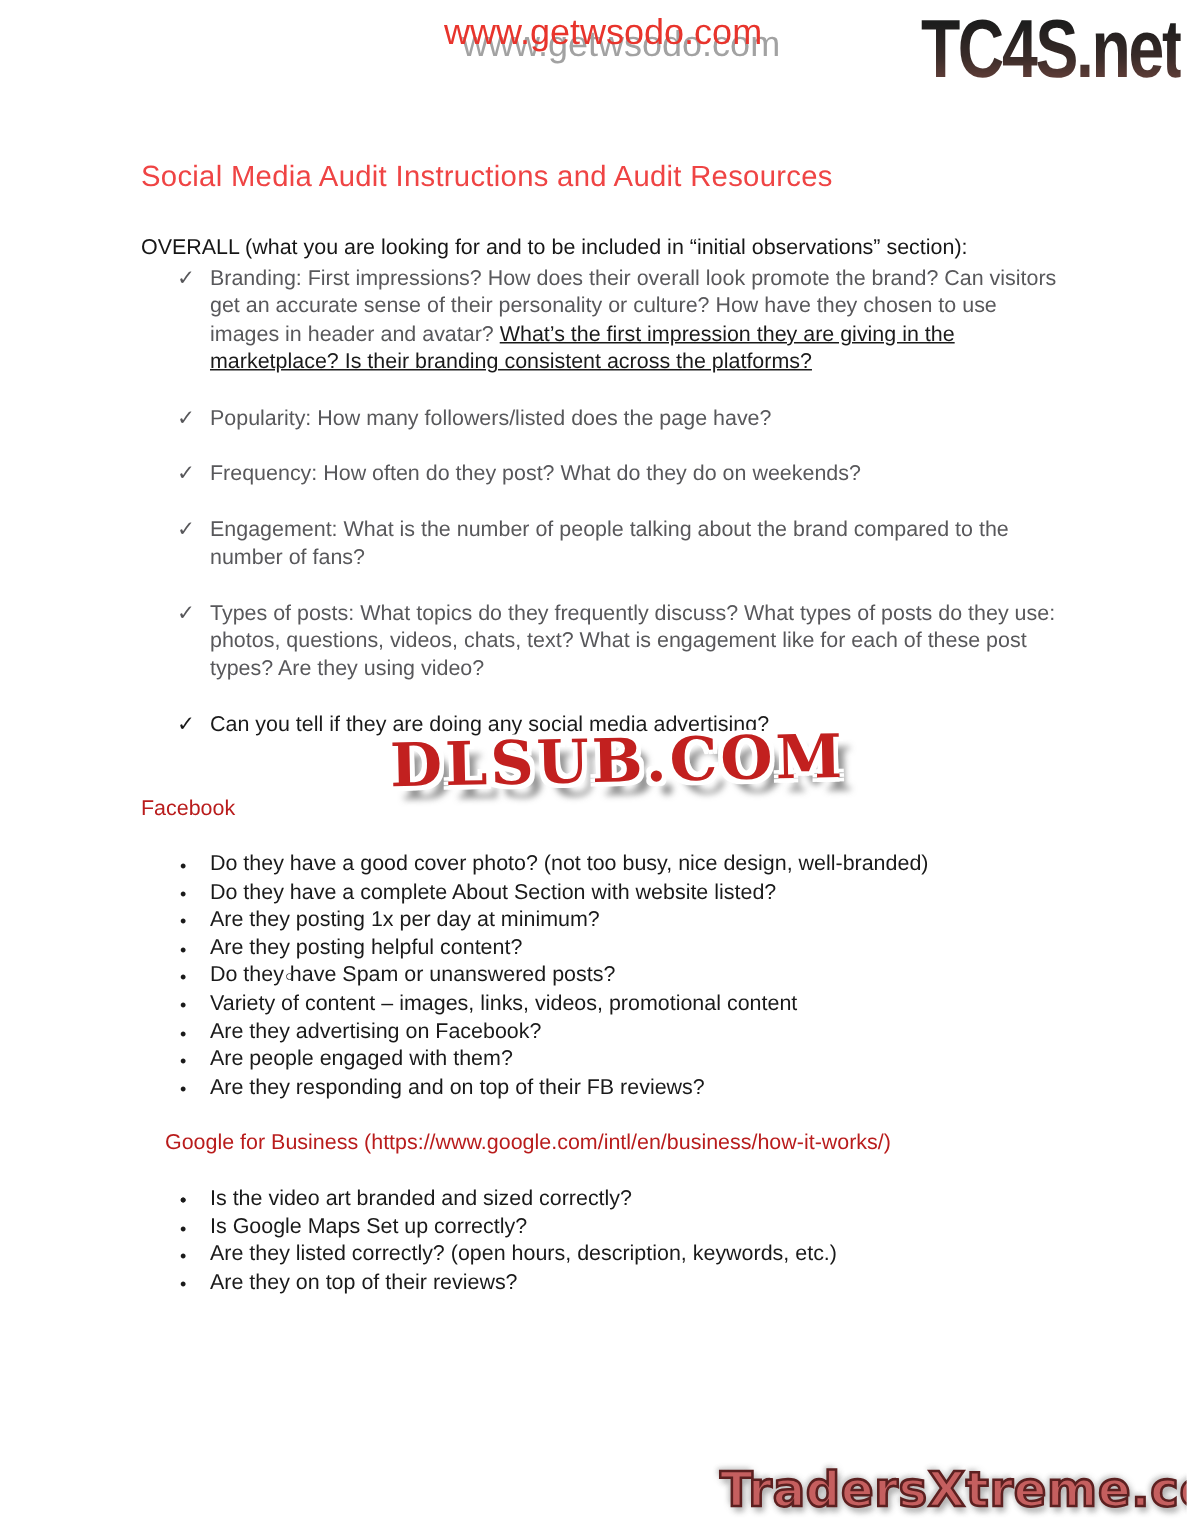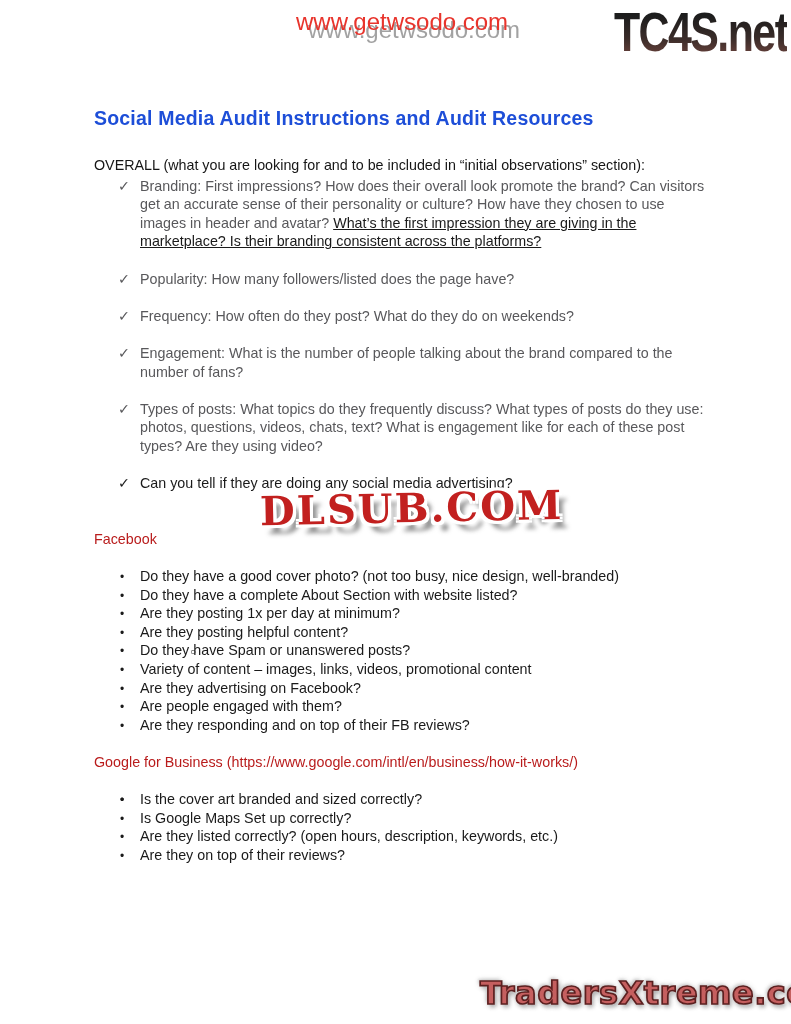--- a/index.html
+++ b/index.html
@@ -7,21 +7,21 @@
     width:791px; height:1024px;
     position:relative;
     background:#ffffff;
     font-family:"Liberation Sans", sans-serif;
     overflow:hidden;
   }
 
   
   .doc-title {
     position:absolute; left:94px; top:94px;
-    font-size:19.5px; font-weight:bold; color:#1d4ed8;
+    font-size:19.5px; font-weight:normal; color:#ef4444;
     letter-spacing:0.2px;
     white-space:nowrap;
   }
   .content {
     position:absolute; left:94px; top:156px; width:618px;
     font-size:14.3px; line-height:18.6px; color:#1a1a1a;
   }
   .intro { margin:0 0 2px 0; color:#161616; }
 
   ul { list-style:none; margin:0; padding:0; }
@@ -29,21 +29,21 @@
   .check-list li { position:relative; padding-left:46px; margin-bottom:18.6px; }
   .check-list li:last-child { margin-bottom:0; }
   .check-list .marker { position:absolute; left:24px; top:0; }
   li.gray, .gray-part { color:#58585b; }
   .black-part { color:#1a1a1a;text-decoration:underline; }
 
   .section-heading {
     font-size:14.3px; font-weight:normal; color:#b91c1c;
     margin:37.2px 0 18.6px 0;
   }
-  .section-heading.tight { margin-top:18.6px; }
+  .section-heading.tight { margin-top:18.6px;margin-left:16px; }
 
   .disc-list li { position:relative; padding-left:46px; }
   .disc-list .marker { position:absolute; left:26px; top:1px; font-size:12px; }
   .disc-list li.sub { padding-left:139px; }
   .disc-list li.sub .marker { left:96px; font-size:10px; top:2px; }
 
   
   .wm-getwsodo-gray {
     position:absolute; left:308px; top:16px;
     font-size:24px; color:#a2a2a2; white-space:nowrap; z-index:5;
@@ -178,21 +178,21 @@
   </ul>
 
   <h2 class="section-heading tight">Google for Business (https://www.google.com/intl/en/business/how-it-works/)</h2>
 
   <ul class="disc-list">
     <li>
       <span class="marker">•</span>
     </li>
     <li>
       <span class="marker">•</span>
-      <span>Is the cover art branded and sized correctly?</span>
+      <span>Is the video art branded and sized correctly?</span>
     </li>
     <li>
       <span class="marker">•</span>
       <span>Is Google Maps Set up correctly?</span>
     </li>
     <li>
       <span class="marker">•</span>
       <span>Are they listed correctly? (open hours, description, keywords, etc.)</span>
     </li>
     <li>

